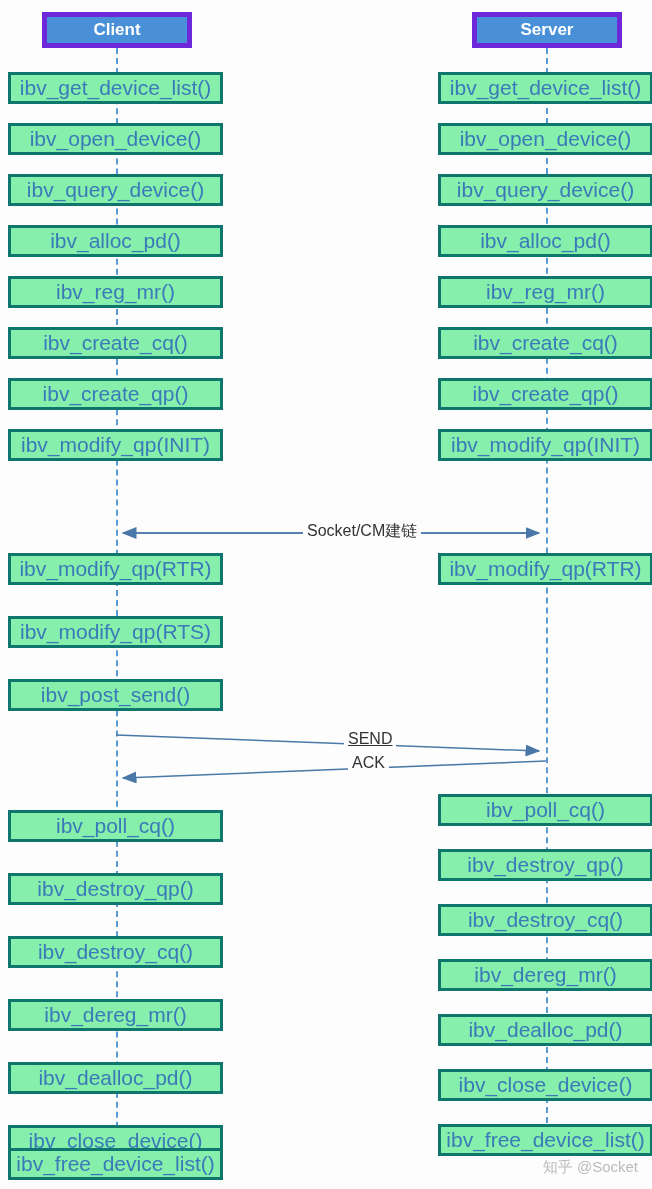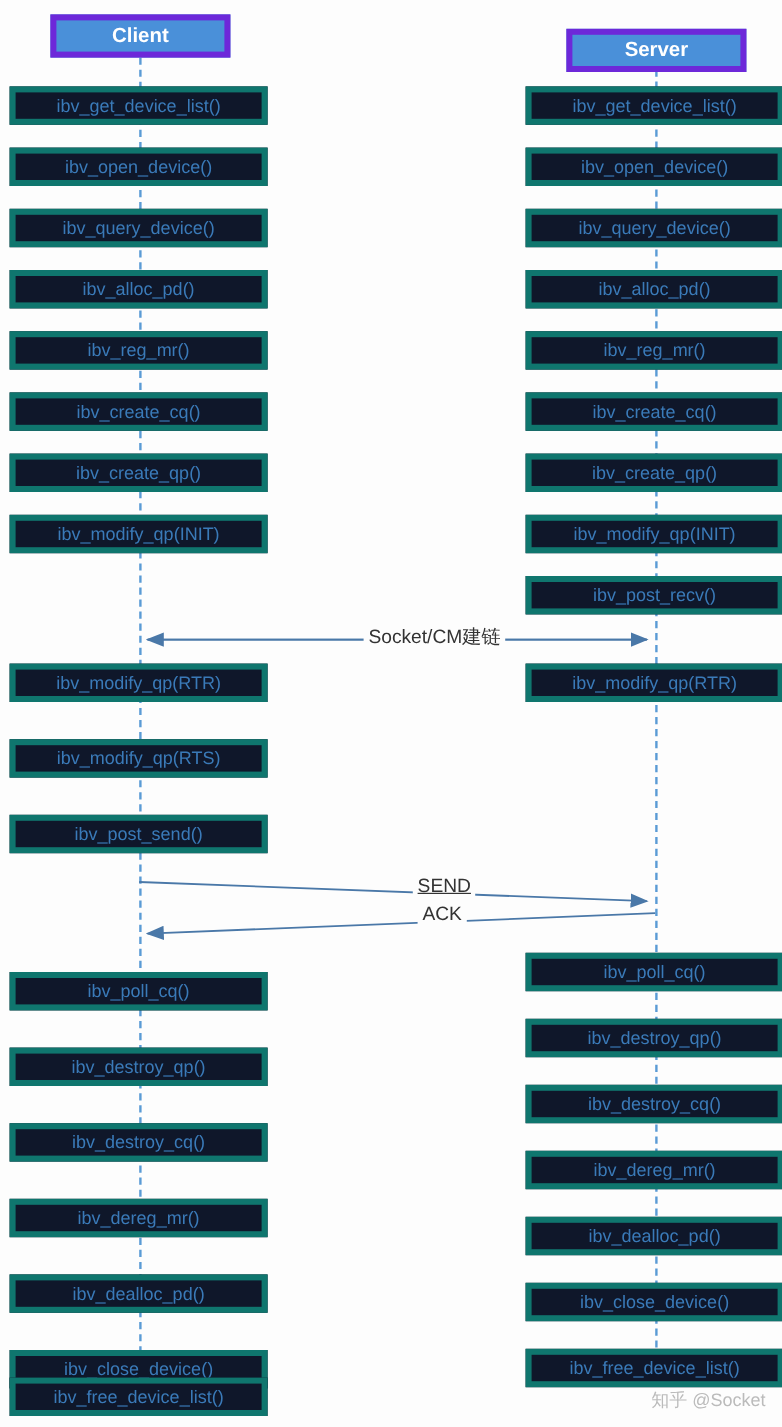--- a/index.html
+++ b/index.html
@@ -27,24 +27,24 @@
     font-size: 17px;
     font-weight: bold;
     display: flex;
     align-items: center;
     justify-content: center;
   }
   .fn-box {
     position: absolute;
     width: 215px;
     height: 32px;
-    border: 5px solid #0f766e;
-    background: #0f172a;
+    border: 3px solid #0f766e;
+    background: #86efac;
     color: #3a7ab8;
-    font-size: 15px;
+    font-size: 21px;
     display: flex;
     align-items: center;
     justify-content: center;
   }
   .lifeline {
     position: absolute;
     border-left: 2px dashed #5a9bd5;
     width: 0;
   }
   .msg-label {
@@ -73,21 +73,21 @@
 </style>
 </head>
 <body>
 
 <div class="diagram">
 
   <div class="lifeline" style="left:108px; top:40px; height:1130px;"></div>
   <div class="lifeline" style="left:538px; top:40px; height:1095px;"></div>
 
   <div class="header-box" style="left:34px; top:4px;">Client</div>
-  <div class="header-box" style="left:464px; top:16px;">Server</div>
+  <div class="header-box" style="left:464px; top:4px;">Server</div>
 
   <div class="fn-box" style="left:0; top:64px;">ibv_get_device_list()</div>
   <div class="fn-box" style="left:0; top:115px;">ibv_open_device()</div>
   <div class="fn-box" style="left:0; top:166px;">ibv_query_device()</div>
   <div class="fn-box" style="left:0; top:217px;">ibv_alloc_pd()</div>
   <div class="fn-box" style="left:0; top:268px;">ibv_reg_mr()</div>
   <div class="fn-box" style="left:0; top:319px;">ibv_create_cq()</div>
   <div class="fn-box" style="left:0; top:370px;">ibv_create_qp()</div>
   <div class="fn-box" style="left:0; top:421px;">ibv_modify_qp(INIT)</div>
   <div class="fn-box" style="left:0; top:545px;">ibv_modify_qp(RTR)</div>
@@ -102,21 +102,20 @@
   <div class="fn-box" style="left:0; top:1140px;">ibv_free_device_list()</div>
 
   <div class="fn-box" style="left:430px; top:64px;">ibv_get_device_list()</div>
   <div class="fn-box" style="left:430px; top:115px;">ibv_open_device()</div>
   <div class="fn-box" style="left:430px; top:166px;">ibv_query_device()</div>
   <div class="fn-box" style="left:430px; top:217px;">ibv_alloc_pd()</div>
   <div class="fn-box" style="left:430px; top:268px;">ibv_reg_mr()</div>
   <div class="fn-box" style="left:430px; top:319px;">ibv_create_cq()</div>
   <div class="fn-box" style="left:430px; top:370px;">ibv_create_qp()</div>
   <div class="fn-box" style="left:430px; top:421px;">ibv_modify_qp(INIT)</div>
-  <div class="fn-box" style="left:430px; top:472px;">ibv_post_recv()</div>
   <div class="fn-box" style="left:430px; top:545px;">ibv_modify_qp(RTR)</div>
   <div class="fn-box" style="left:430px; top:786px;">ibv_poll_cq()</div>
   <div class="fn-box" style="left:430px; top:841px;">ibv_destroy_qp()</div>
   <div class="fn-box" style="left:430px; top:896px;">ibv_destroy_cq()</div>
   <div class="fn-box" style="left:430px; top:951px;">ibv_dereg_mr()</div>
   <div class="fn-box" style="left:430px; top:1006px;">ibv_dealloc_pd()</div>
   <div class="fn-box" style="left:430px; top:1061px;">ibv_close_device()</div>
   <div class="fn-box" style="left:430px; top:1116px;">ibv_free_device_list()</div>
 
   <svg class="arrows">

